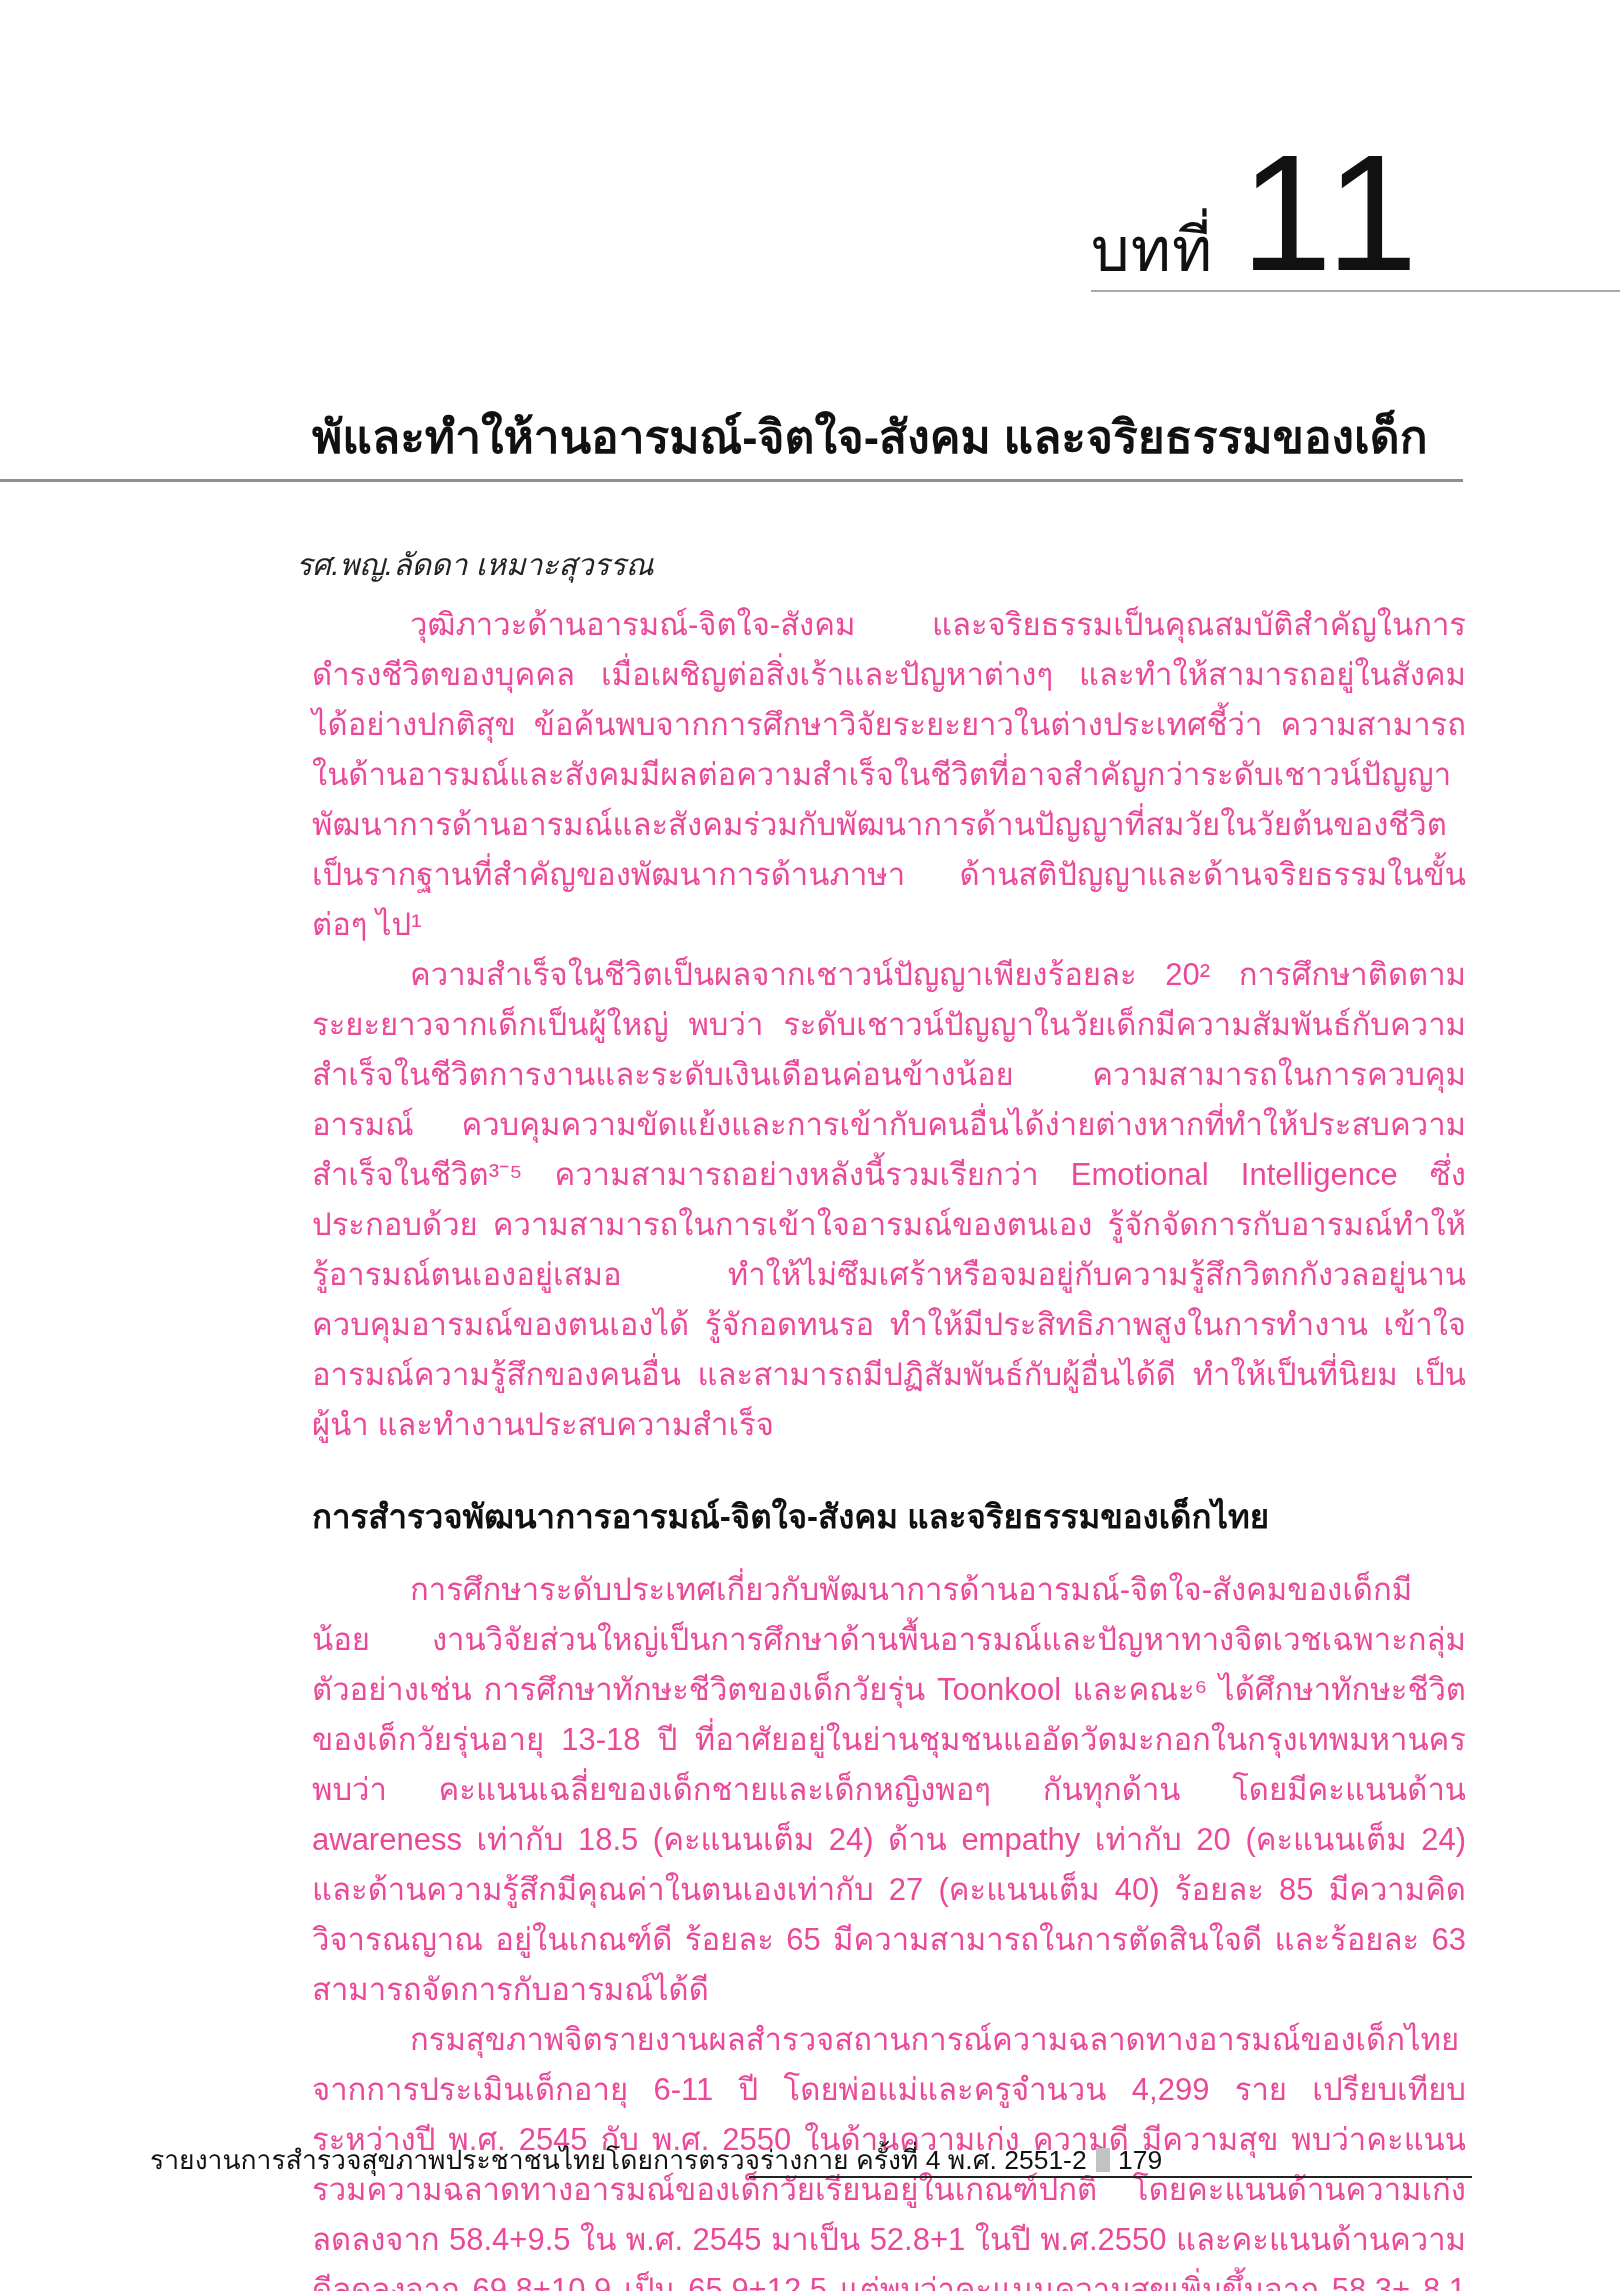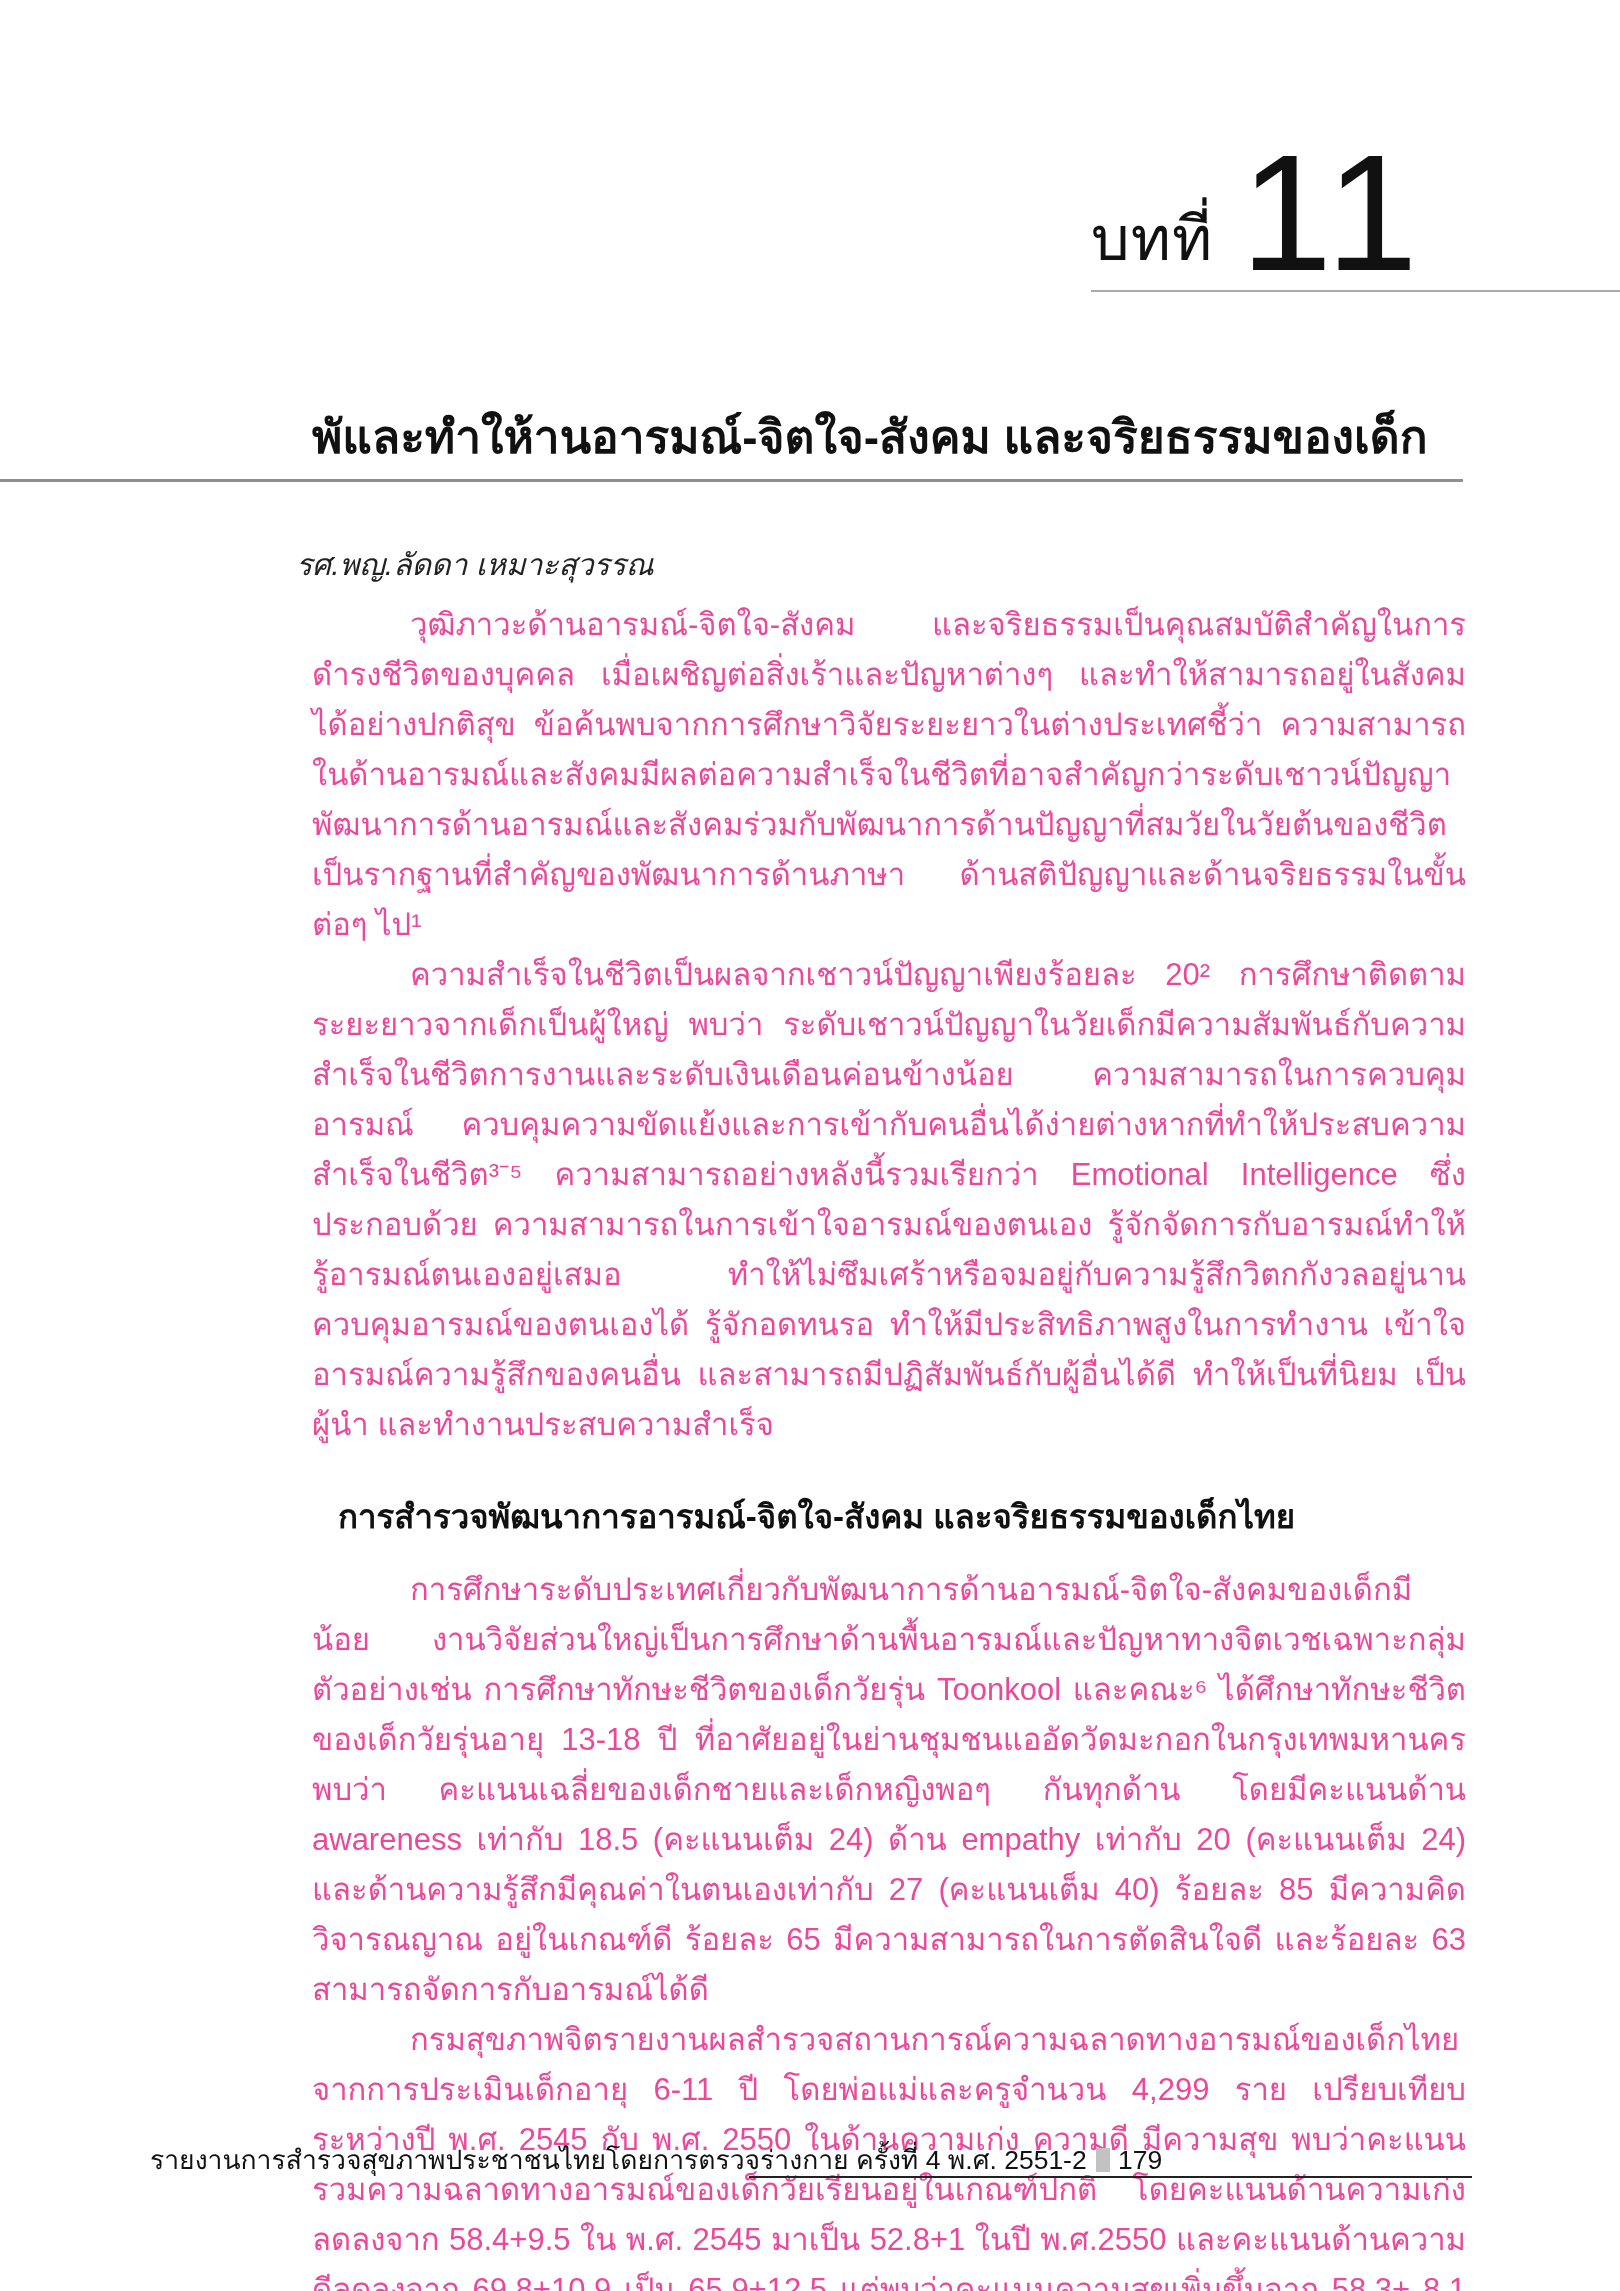--- a/index.html
+++ b/index.html
@@ -26,21 +26,21 @@
     height: 182px;
     display: flex;
     align-items: flex-end;
     gap: 27.4px;
   }
   .chapter-label {
     font-size: 61px;
     font-weight: 200;
     line-height: 1;
     letter-spacing: 1px;
-    padding-bottom: 20px;
+    padding-bottom: 9px;
   }
   .chapter-number {
     font-size: 165px;
     font-weight: 400;
     line-height: 0.92;
     letter-spacing: 5.9px;
   }
   .chapter-rule {
     position: absolute;
     left: 1091px;
@@ -88,21 +88,20 @@
     width: 1154px;
   }
   .section-heading {
     font-size: 33px;
     font-weight: 700;
     line-height: 1.35;
     margin: 0 0 25.5px 0;
   }
   .section-heading.second {
     margin-top: 45px;
-    margin-left: 26px;
   }
   .body-col p {
     margin: 0;
     font-size: 31px;
     line-height: 50px;
     text-align: justify;
     text-indent: 98px;
     color: #ec4899;
   }
 

